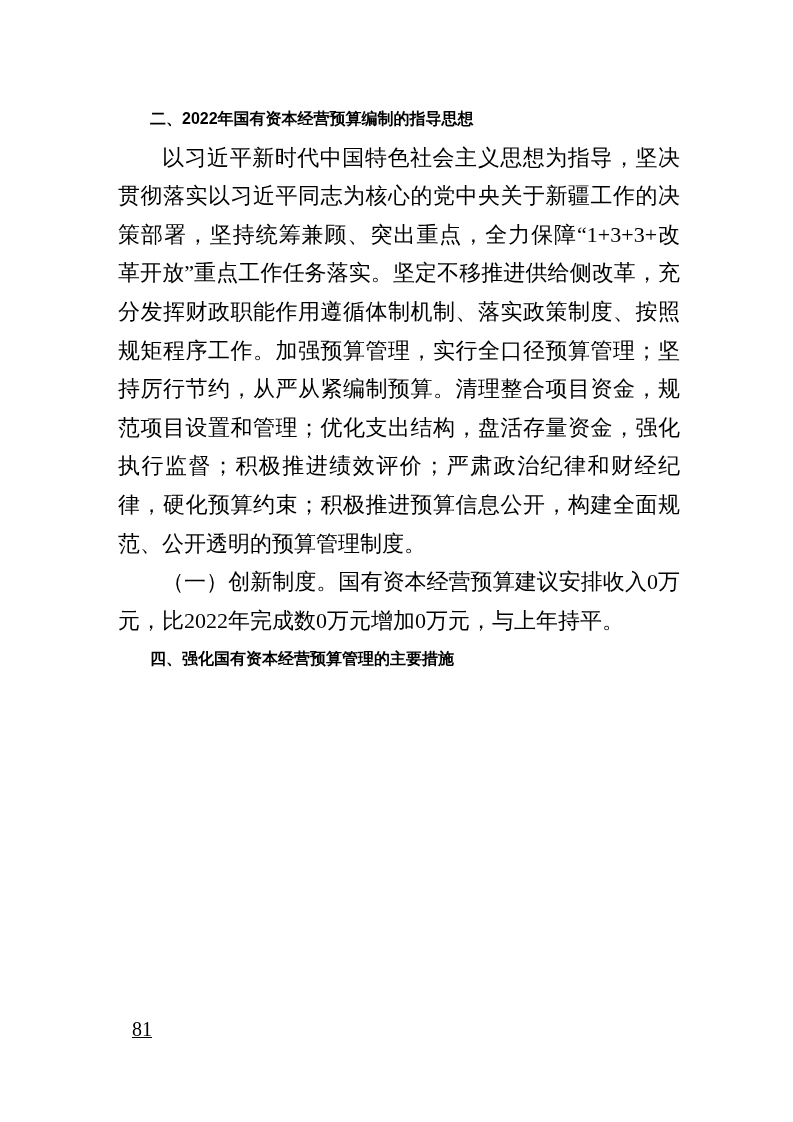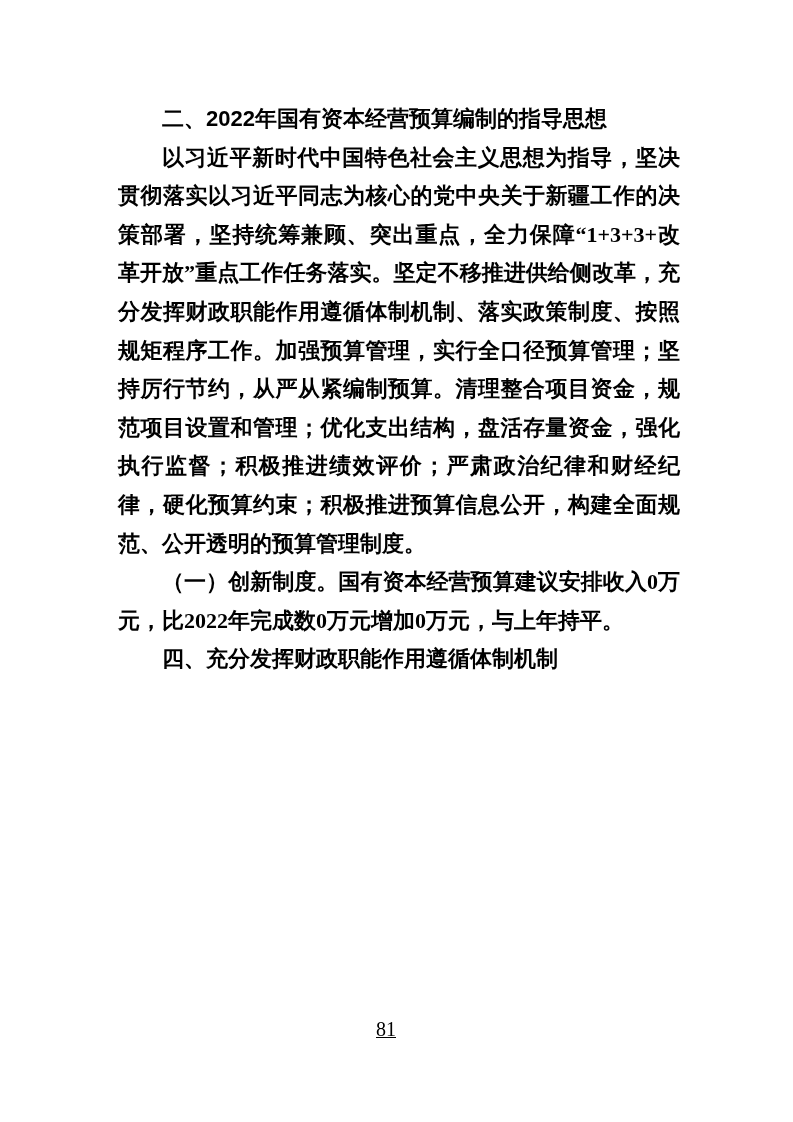--- a/index.html
+++ b/index.html
@@ -25,37 +25,36 @@
     left: 118px;
     top: 100px;
     width: 562px;
     font-size: 22px;
     line-height: 38.6px;
     text-align: justify;
     color: #000000;
   }
   .heading {
     margin: 0;
-    font-size: 22px;
+    font-size: 16px;
     font-weight: 700;
     text-indent: 2em;
     font-family: "Liberation Sans", sans-serif;
     text-align: left;
   }
   .para {
     margin: 0;
     text-indent: 2em;
-    font-weight: bold;
   }
   .footer {
     position: absolute;
-    left: 105px;
+    left: 132px;
     top: 1018px;
     width: 562px;
-    text-align: center;
+    text-align: left;
     text-decoration: underline;
   }
   .page-number {
     font-size: 20px;
     font-family: "Liberation Serif", serif;
     color: #000000;
   }
 </style>
 </head>
 <body>
@@ -66,21 +65,21 @@
 
     <h2 class="heading">二、2022年国有资本经营预算编制的指导思想</h2>
 
     <p class="para">以习近平新时代中国特色社会主义思想为指导，坚决贯彻落实以习近平同志为核心的党中央关于新疆工作的决策部署，坚持统筹兼顾、突出重点，全力保障“1+3+3+改革开放”重点工作任务落实。坚定不移推进供给侧改革，充分发挥财政职能作用遵循体制机制、落实政策制度、按照规矩程序工作。加强预算管理，实行全口径预算管理；坚持厉行节约，从严从紧编制预算。清理整合项目资金，规范项目设置和管理；优化支出结构，盘活存量资金，强化执行监督；积极推进绩效评价；严肃政治纪律和财经纪律，硬化预算约束；积极推进预算信息公开，构建全面规范、公开透明的预算管理制度。</p>
 
 
     <p class="para">（一）创新制度。国有资本经营预算建议安排收入0万元，比2022年完成数0万元增加0万元，与上年持平。</p>
 
 
 
-    <h2 class="heading">四、充分发挥财政职能作用遵循体制机制</h2>
+    <h2 class="heading">四、强化国有资本经营预算管理的主要措施</h2>
 
 
   </main>
 
   <footer class="footer">
     <span class="page-number">81</span>
   </footer>
 
 </div>
 

